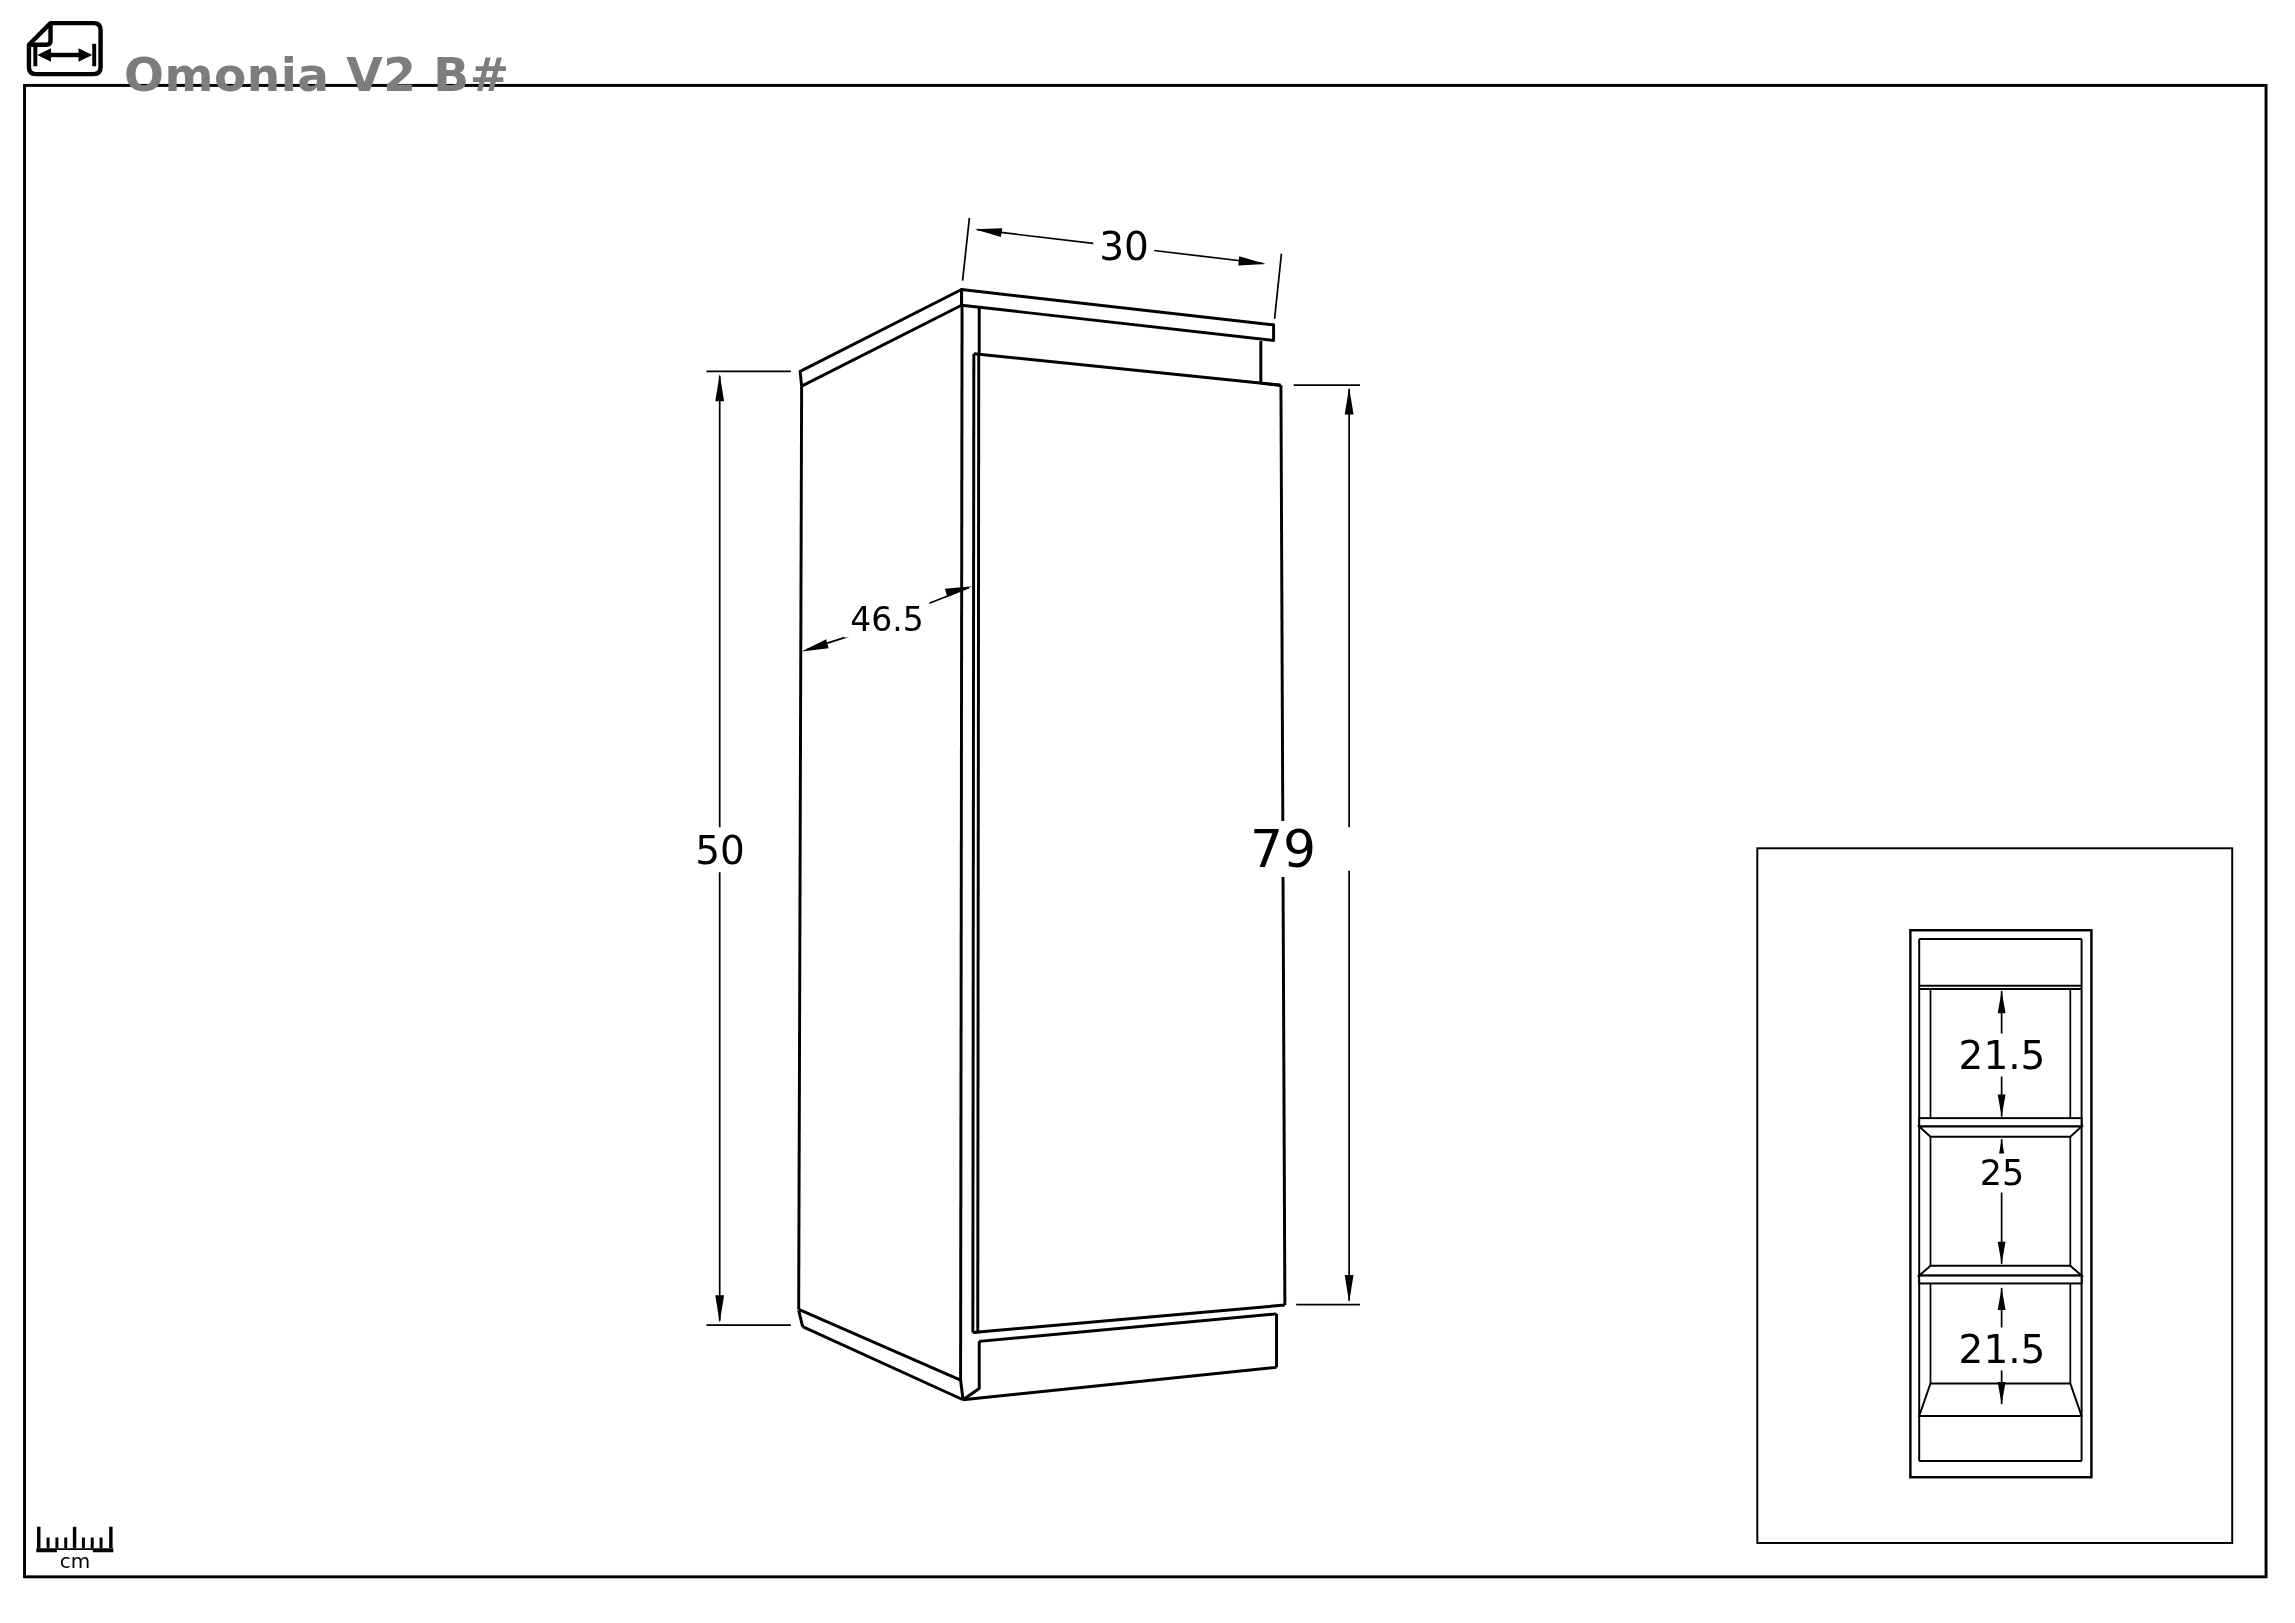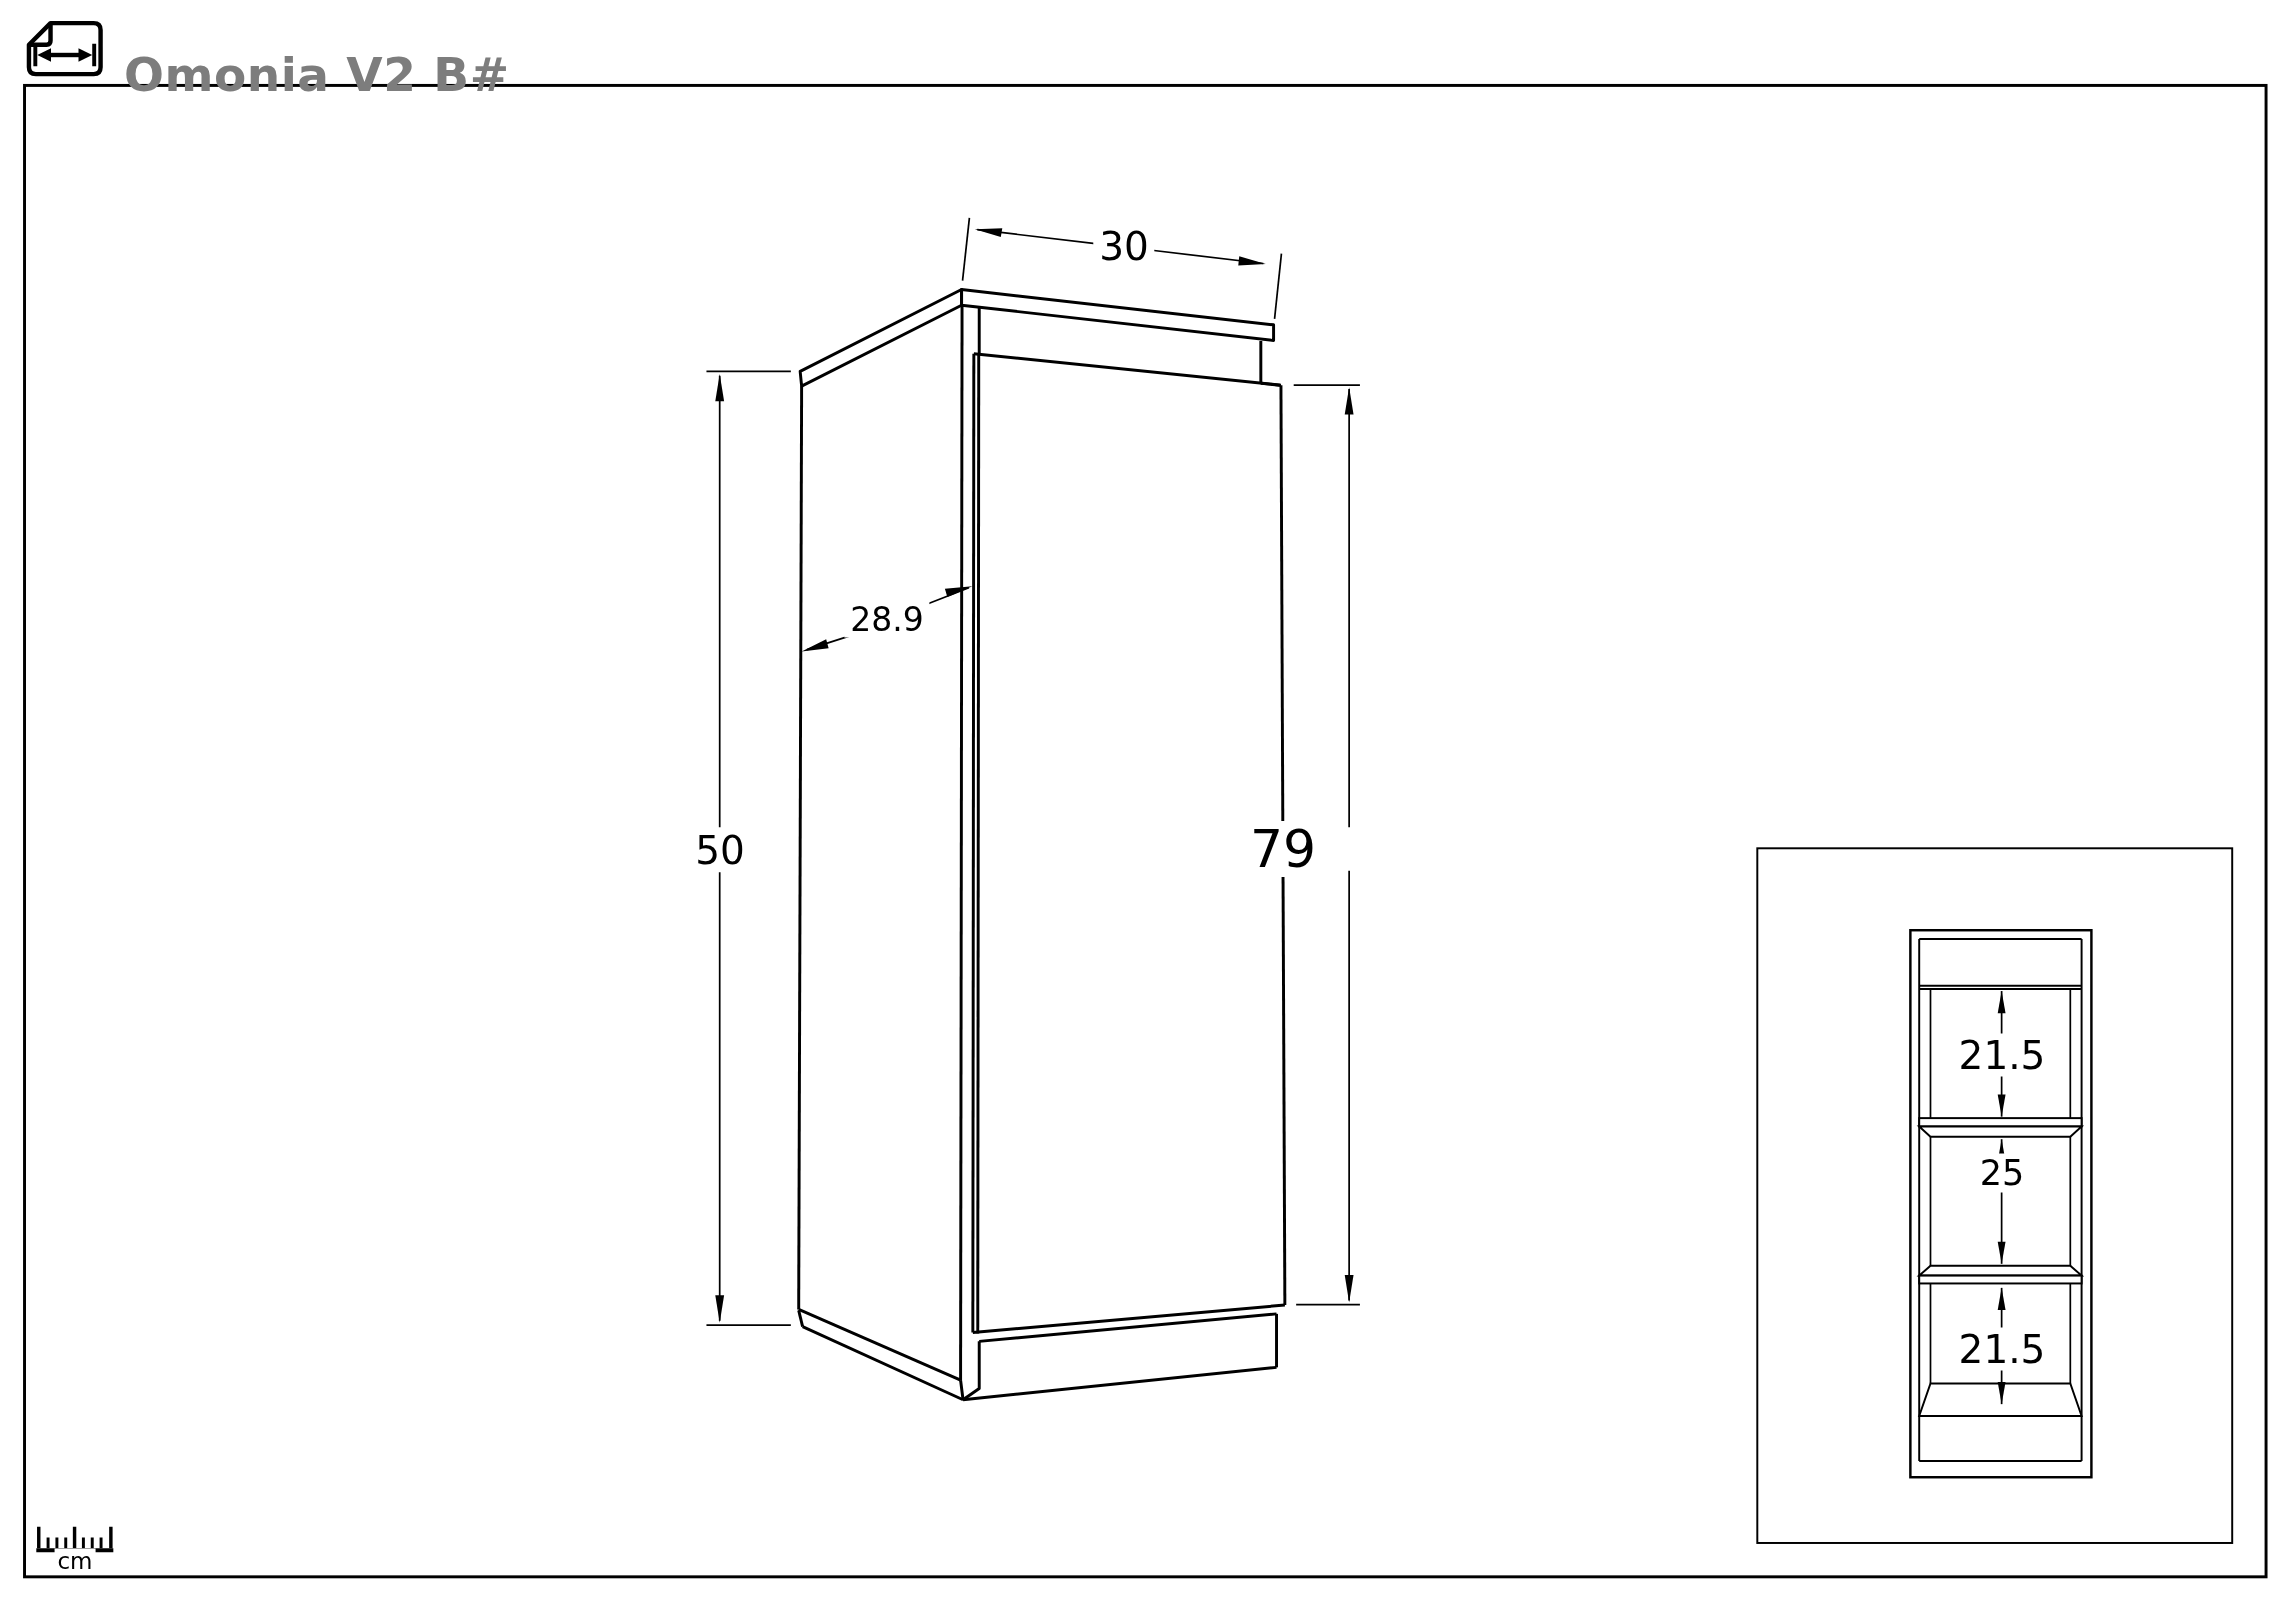--- a/index.html
+++ b/index.html
@@ -21,21 +21,21 @@
     background:#ffffff;color:#000;font-weight:normal;line-height:1;
     padding:2px 5.9px;white-space:nowrap;text-align:center;
   }
   .lbl-30 {left:1124px;top:246px;font-size:39px;}
   .lbl-365{left:887px;top:619px;font-size:33px;}
   .lbl-90 {left:720px;top:850px;font-size:39px;}
   .lbl-79 {left:1283px;top:849px;font-size:52px;}
   .lbl-d1 {left:2002px;top:1055px;font-size:39px;}
   .lbl-d2 {left:2002px;top:1173px;font-size:35px;}
   .lbl-d3 {left:2002px;top:1349px;font-size:39px;}
-  .lbl-cm {left:75px;top:1561px;font-size:23px;padding:1px 2.9px;}
+  .lbl-cm {left:75px;top:1561px;font-size:20px;padding:1px 2.9px;}
 </style>
 </head>
 <body>
 
 <div class="page">
 
   <svg class="drawing-svg" viewBox="0 0 4678 3308" width="2295" height="1623">
 
     <g stroke="#000" fill="none" stroke-width="9" stroke-linejoin="round">
       <path d="M103,47 H191 Q205,47 205,61 V137 Q205,151 191,151 H73 Q59,151 59,137 V91 Z"></path>
@@ -157,21 +157,21 @@
     <g stroke="#000" fill="none">
       <path stroke-width="8" d="M74,3160 L231,3160"></path>
       <path stroke-width="7" d="M79,3112 V3156 M152,3112 V3156 M226,3112 V3156"></path>
       <path stroke-width="6" d="M98,3134 V3156 M116,3134 V3156 M134,3134 V3156 M170,3134 V3156 M188,3134 V3156 M206,3134 V3156"></path>
     </g>
   </svg>
 
   <div class="page-title">Omonia V2 B#</div>
 
   <div class="lbl lbl-30">30</div>
-  <div class="lbl lbl-365">28.9</div>
+  <div class="lbl lbl-365">46.5</div>
   <div class="lbl lbl-90">50</div>
   <div class="lbl lbl-79">79</div>
 
   <div class="lbl lbl-d1">21.5</div>
   <div class="lbl lbl-d2">25</div>
   <div class="lbl lbl-d3">21.5</div>
 
   <div class="lbl lbl-cm">cm</div>
 </div>
 

